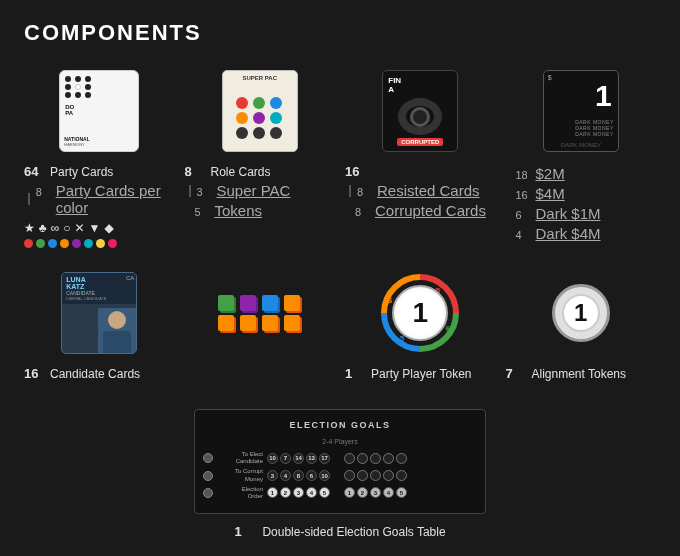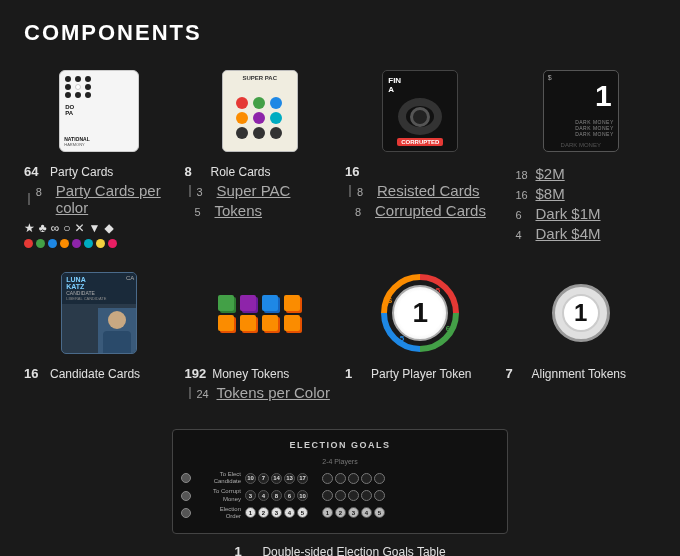--- a/index.html
+++ b/index.html
@@ -312,21 +312,21 @@
       margin-top: 28px;
       display: flex;
       flex-direction: column;
       align-items: center;
     }
     .election-table {
       background: #111;
       border: 1px solid #444;
       border-radius: 4px;
       padding: 10px 8px;
-      width: 336px;
+      width: 292px;
     }
     .et-title {
       text-align: center;
       font-size: 9px;
       font-weight: bold;
       letter-spacing: 1.5px;
       color: #ccc;
       margin-bottom: 8px;
     }
     .et-subtitle {
@@ -509,21 +509,21 @@
         <div class="mc-bottom">DARK MONEY</div>
       </div>
     </div>
     <div class="info-block">
       <div class="info-sub" style="padding-left:10px;">
         <span class="info-sub-count">18</span>
         <span class="info-sub-name">$2M</span>
       </div>
       <div class="info-sub" style="padding-left:10px;">
         <span class="info-sub-count">16</span>
-        <span class="info-sub-name">$8M</span>
+        <span class="info-sub-name">$4M</span>
       </div>
       <div class="info-sub" style="padding-left:10px;">
         <span class="info-sub-count">6</span>
         <span class="info-sub-name">Dark $1M</span>
       </div>
       <div class="info-sub" style="padding-left:10px;">
         <span class="info-sub-count">4</span>
         <span class="info-sub-name">Dark $4M</span>
       </div>
     </div>
@@ -564,31 +564,20 @@
           <div class="token-cube" style="background:#fb8c00;box-shadow:2px 2px 0 #e65100;"></div>
         </div>
         <div class="token-grid">
           <div class="token-cube" style="background:#fb8c00;box-shadow:2px 2px 0 #e65100;"></div>
           <div class="token-cube" style="background:#fb8c00;box-shadow:2px 2px 0 #e65100;"></div>
           <div class="token-cube" style="background:#fb8c00;box-shadow:2px 2px 0 #e65100;"></div>
           <div class="token-cube" style="background:#fb8c00;box-shadow:2px 2px 0 #e65100;"></div>
         </div>
       </div>
     </div>
-    <div class="info-block">
-      <div class="info-main">
-        <span class="info-count">192</span>
-        <span class="info-name">Money Tokens</span>
-      </div>
-      <div class="info-sub">
-        <div class="info-sub-bar"></div>
-        <span class="info-sub-count">24</span>
-        <span class="info-sub-name">Tokens per Color</span>
-      </div>
-    </div>
   </div>
 
   <div class="component-item">
     <div class="card-img">
       <div style="position:relative;width:80px;height:80px;display:flex;align-items:center;justify-content:center;">
         <svg width="80" height="80" viewBox="0 0 80 80" style="position:absolute;top:0;left:0;">
           <circle cx="40" cy="40" r="36" fill="none" stroke="#333" stroke-width="2"></circle>
 
           <path d="M40,4 A36,36 0 0,1 76,40" fill="none" stroke="#e53935" stroke-width="6"></path>
           <path d="M76,40 A36,36 0 0,1 40,76" fill="none" stroke="#43a047" stroke-width="6"></path>

